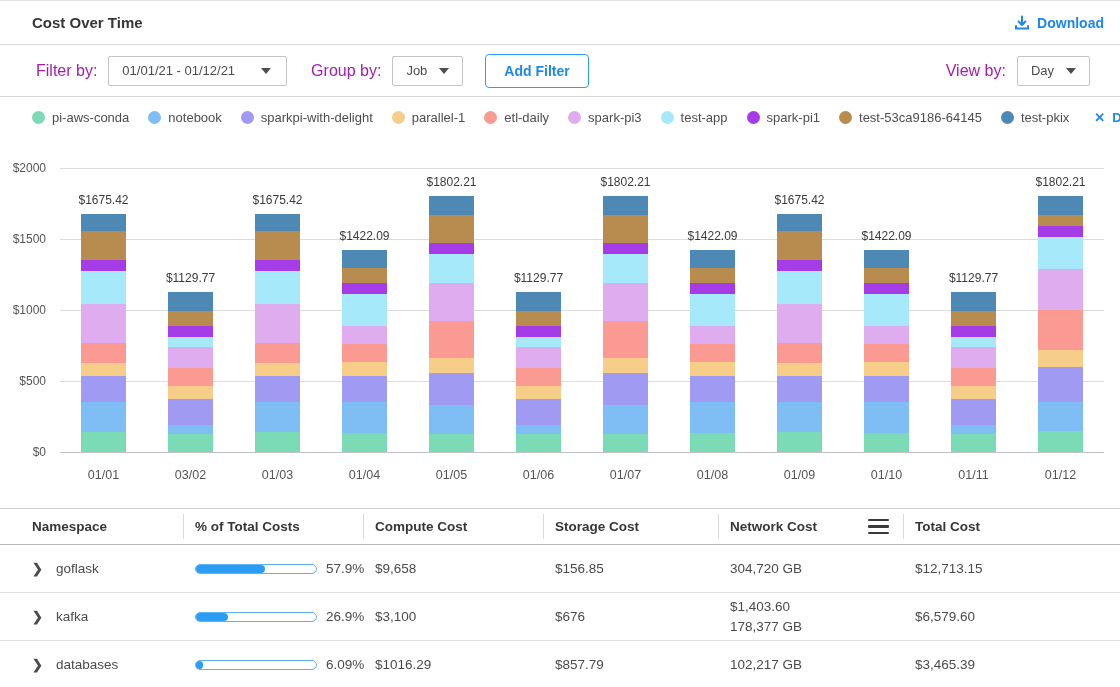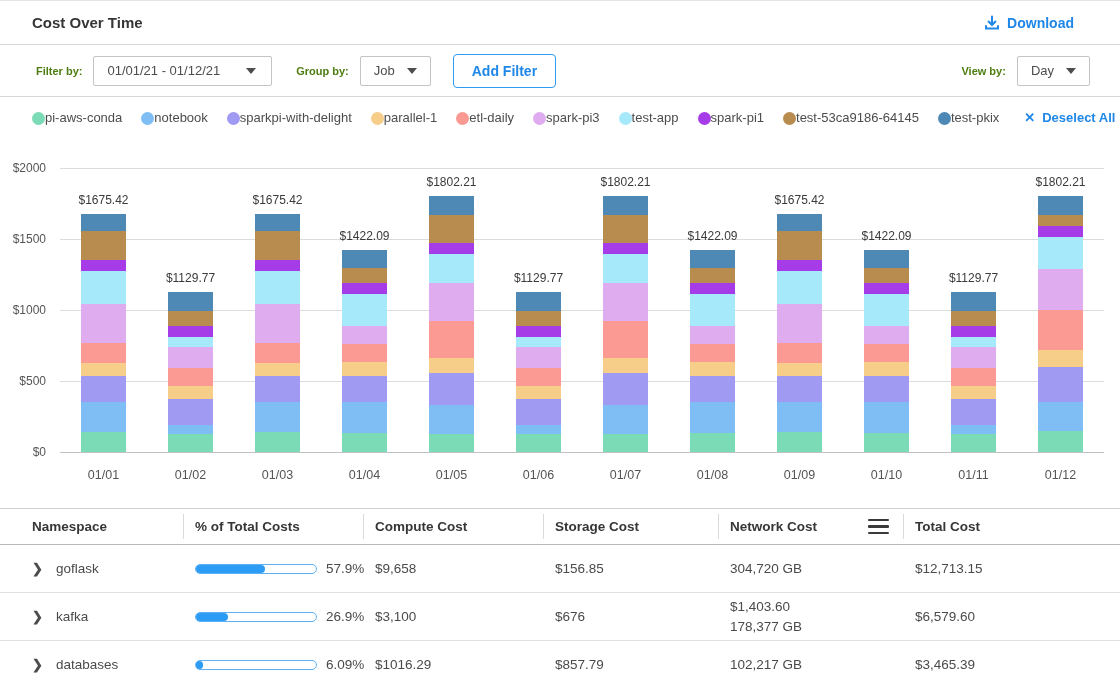--- a/index.html
+++ b/index.html
@@ -6,34 +6,34 @@
   html, body { width: 1120px; height: 687px; overflow: hidden; }
   body {
     font-family: "Liberation Sans", sans-serif;
     background: #ffffff;
     color: #363636;
     border-top: 1px solid #e4e4e4;
   }
   
   .header {
     height: 44px; display: flex; align-items: center; justify-content: space-between;
-    padding: 0 46px 0 32px; border-bottom: 1px solid #d8d8d8;
+    padding: 0 16px 0 32px; border-bottom: 1px solid #d8d8d8;
   }
   .page-title { font-size: 15px; font-weight: bold; color: #363636; }
   .download-btn {
     display: inline-flex; align-items: center; gap: 7px;
     color: #1e87e8; font-size: 14px; font-weight: bold; cursor: pointer; background: none; border: none;
     font-family: inherit;
   }
   
   .filter-row {
     height: 52px; display: flex; align-items: center;
     padding: 0 30px 0 36px; border-bottom: 1px solid #d8d8d8;
   }
-  .ctl-label { font-size: 11px; font-weight: bold; color: #4d7c0f; margin-right: 11px; white-space: nowrap; }
+  .ctl-label { font-size: 16px; font-weight: normal; color: #a21caf; margin-right: 11px; white-space: nowrap; }
   .dropdown {
     height: 30px; display: inline-flex; align-items: center; gap: 12px;
     border: 1px solid #c4c4c4; border-radius: 2px; background: #fff;
     padding: 0 13px; font-size: 13px; color: #4d4d4d; cursor: pointer; white-space: nowrap;
   }
   .dropdown.date { padding-right: 15px; gap: 26px; margin-right: 24px; }
   .dropdown.small { margin-right: 22px; }
   .caret {
     width: 0; height: 0; border-left: 5px solid transparent; border-right: 5px solid transparent;
     border-top: 6px solid #4d4d4d; display: inline-block;
@@ -43,21 +43,21 @@
     border: 1px solid #2d9cf4; border-radius: 4px;
     color: #1e87e8; font-size: 14px; font-weight: bold; cursor: pointer;
     font-family: inherit;
   }
   .flex-spacer { flex: 1; }
   
   .legend-row {
     display: flex; align-items: center; padding: 13px 30px 13px 32px; gap: 19px;
     font-size: 13px; color: #4d4d4d;
   }
-  .legend-item { display: inline-flex; align-items: flex-end; cursor: pointer; white-space: nowrap; }
+  .legend-item { display: inline-flex; align-items: center; gap: 7px; cursor: pointer; white-space: nowrap; }
   .legend-dot { width: 13px; height: 13px; border-radius: 50%; flex: none; }
   .deselect-all {
     display: inline-flex; align-items: center; gap: 7px; margin-left: 6px;
     color: #1e87e8; font-size: 13px; font-weight: bold; cursor: pointer; background: none; border: none;
     font-family: inherit; white-space: nowrap;
   }
   .x-icon { font-size: 13px; font-weight: bold; line-height: 1; }
   
   .chart-wrap { position: relative; margin: 30px 16px 0 60px; }
   .plot { position: relative; height: 284px; }
@@ -373,21 +373,21 @@
             <div class="bar-seg" style="height: 12.6511%; background: rgb(165, 233, 250);"></div>
             <div class="bar-seg" style="height: 4.21704%; background: rgb(166, 59, 232);"></div>
             <div class="bar-seg" style="height: 4.21704%; background: rgb(184, 140, 79);"></div>
             <div class="bar-seg" style="height: 7.33599%; background: rgb(78, 137, 181);"></div>
           </div>
         </div>
       </div>
     </div>
   <div class="xlabels" id="xlabels">
       <div class="xlabel">01/01</div>
-      <div class="xlabel">01/02</div>
+      <div class="xlabel">03/02</div>
       <div class="xlabel">01/03</div>
       <div class="xlabel">01/04</div>
       <div class="xlabel">01/05</div>
       <div class="xlabel">01/06</div>
       <div class="xlabel">01/07</div>
       <div class="xlabel">01/08</div>
       <div class="xlabel">01/09</div>
       <div class="xlabel">01/10</div>
       <div class="xlabel">01/11</div>
       <div class="xlabel">01/12</div>

